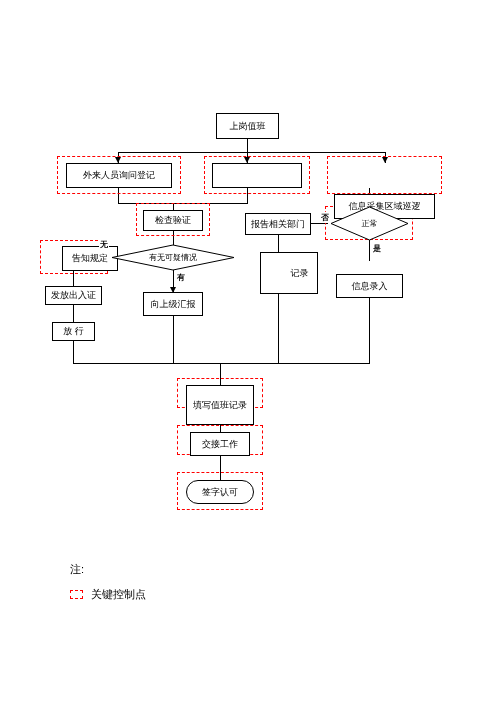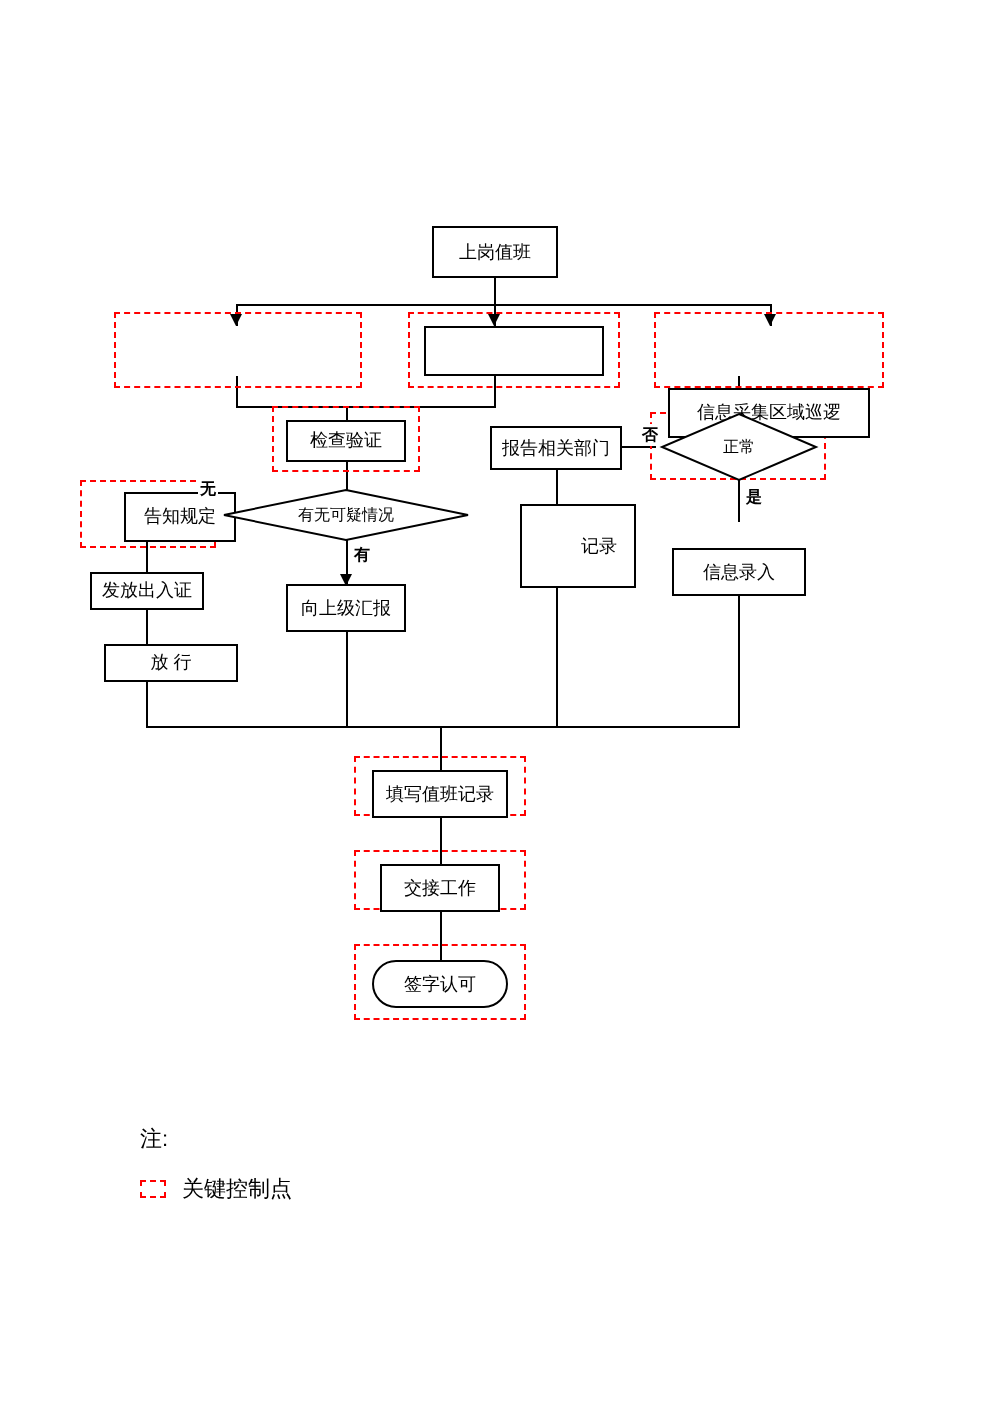--- a/index.html
+++ b/index.html
@@ -202,20 +202,23 @@
   <div class="arrow down" style="left:243.5px; top:157px;"></div>
   <div class="arrow down" style="left:381.5px; top:157px;"></div>
   <div class="arrow down" style="left:169.5px; top:287px;"></div>
   <div class="arrow left" style="left:107px; top:253.5px;"></div>
   <div class="arrow left" style="left:286px; top:219.5px;"></div>
 
   <div class="node" style="left:216px; top:113px; width:63px; height:26px;">
     <span>上岗值班</span>
   </div>
 
+  <div class="node" style="left:66px; top:163px; width:106px; height:25px;">
+    <span>外来人员询问登记</span>
+  </div>
 
   <div class="node empty" style="left:212px; top:163px; width:90px; height:25px;">
     <span></span>
   </div>
 
   <div class="node" style="left:334px; top:163px; width:101px; height:25px;margin-top:31px;">
     <span>信息采集区域巡逻</span>
   </div>
 
   <div class="node" style="left:143px; top:210px; width:60px; height:21px;">
@@ -239,25 +242,25 @@
   </div>
 
   <div class="node" style="left:45px; top:286px; width:57px; height:19px;">
     <span>发放出入证</span>
   </div>
 
   <div class="node" style="left:143px; top:292px; width:60px; height:24px;">
     <span>向上级汇报</span>
   </div>
 
-  <div class="node" style="left:52px; top:322px; width:67px; height:19px;">
+  <div class="node" style="left:52px; top:322px; width:43px; height:19px;">
     <span>放  行</span>
   </div>
 
-  <div class="node" style="left:186px; top:385px; width:68px; height:24px;">
+  <div class="node" style="left:186px; top:385px; width:68px; height:40px;">
     <span>填写值班记录</span>
   </div>
 
   <div class="node" style="left:190px; top:432px; width:60px; height:24px;">
     <span>交接工作</span>
   </div>
 
   <div class="node rounded" style="left:186px; top:480px; width:68px; height:24px;">
     <span>签字认可</span>
   </div>

